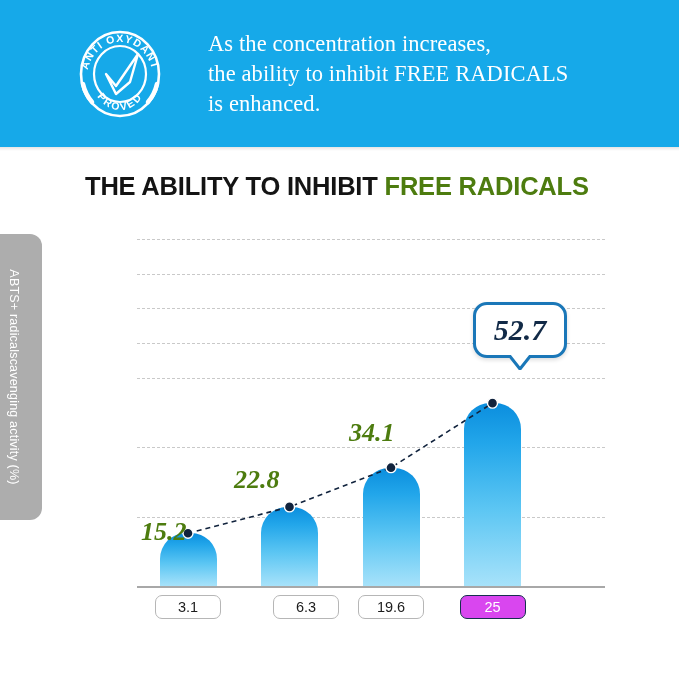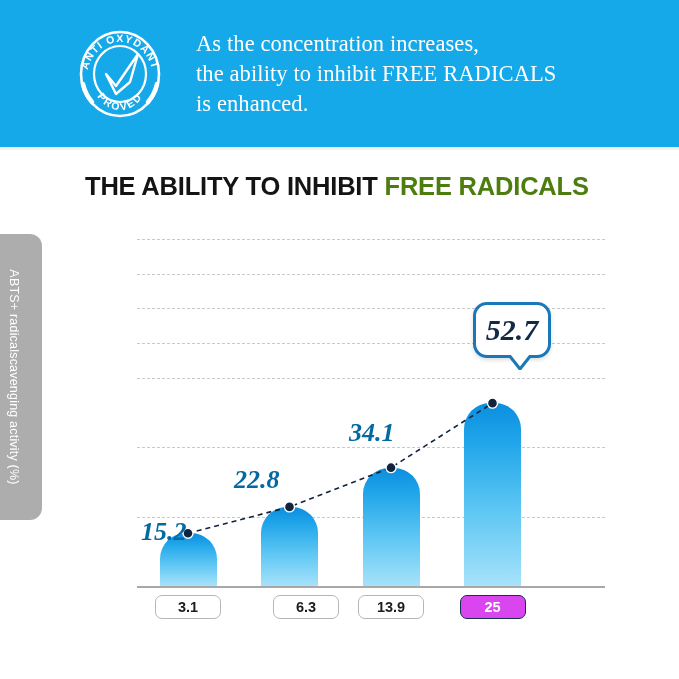--- a/index.html
+++ b/index.html
@@ -18,21 +18,21 @@
   }
   .banner-inner{
     position:absolute;left:0;top:0;width:679px;height:147px;
     display:flex;align-items:center;
   }
   .seal{
     width:96px;height:96px;margin-left:72px;flex:0 0 auto;position:relative;
   }
   .seal svg{display:block;width:96px;height:96px;}
   .banner-text{
-    margin-left:28px;
+    margin-left:40px;
     color:#ffffff;
     font-family:"Liberation Serif", serif;
     font-size:22.5px;
     line-height:30px;
     font-weight:400;
     letter-spacing:0.1px;
     white-space:pre-line;
   }
   .banner-shadow{
     position:absolute;left:0;top:147px;width:679px;height:4px;
@@ -86,46 +86,46 @@
 
   .trend{
     position:absolute;left:137px;top:239px;width:468px;height:347px;
   }
 
   
   .dlabel{
     position:absolute;
     font-family:"Liberation Serif", serif;
     font-weight:bold;font-style:italic;
-    font-size:26px;color:#0369a1;
+    font-size:26px;color:#4d7c0f;
     white-space:nowrap;
   }
 
   
   .callout{
-    position:absolute;left:473px;top:302px;width:78px;height:56px;
+    position:absolute;left:473px;top:302px;width:94px;height:56px;
     background:#ffffff;border:3px solid #1a77b8;border-radius:14px;
     box-sizing:border-box;
     display:flex;align-items:center;justify-content:center;
     box-shadow:0 2px 4px rgba(0,0,0,0.14);
   }
   .callout-val{
     font-family:"Liberation Serif", serif;
     font-weight:bold;font-style:italic;font-size:30px;color:#122a47;
   }
   .callout-tail{
     position:absolute;left:508px;top:355px;width:24px;height:15px;
   }
 
   
   .xpill{
     position:absolute;top:595px;width:66px;height:24px;
     border:1px solid #b6b6b6;border-radius:7px;background:#ffffff;
     display:flex;align-items:center;justify-content:center;
-    font-size:14.5px;font-weight:bold;color:#1c1c1c;
+    font-size:14.5px;font-weight:normal;color:#1c1c1c;
     box-sizing:border-box;
   }
   .xpill.active{
     background:#d946ef;border-color:#16304e;color:#ffffff;
   }
   .xcaption{
     position:absolute;left:0;top:625px;width:679px;text-align:center;
     font-size:13px;color:#6d6d6d;
   }
 </style>
@@ -208,17 +208,17 @@
     <span class="callout-val">52.7</span>
   </div>
   <svg class="callout-tail" viewBox="0 0 24 15">
     <path d="M 1 0 L 12 14 L 23 0" fill="#ffffff" stroke="#1a77b8" stroke-width="3" stroke-linejoin="round"></path>
     <path d="M 3 -2 L 21 -2" stroke="#ffffff" stroke-width="4"></path>
   </svg>
 
   <div id="xpills">
       <div class="xpill" style="left: 155px; pointer-events: auto;">3.1</div>
       <div class="xpill" style="left: 273px; pointer-events: auto;">6.3</div>
-      <div class="xpill" style="left: 358px; pointer-events: auto;">13.9</div>
+      <div class="xpill" style="left: 358px; pointer-events: auto;">19.6</div>
       <div class="xpill active" style="left: 459.5px; pointer-events: auto;">25</div>
     </div>
 
 </div>
 
 </body></html>

